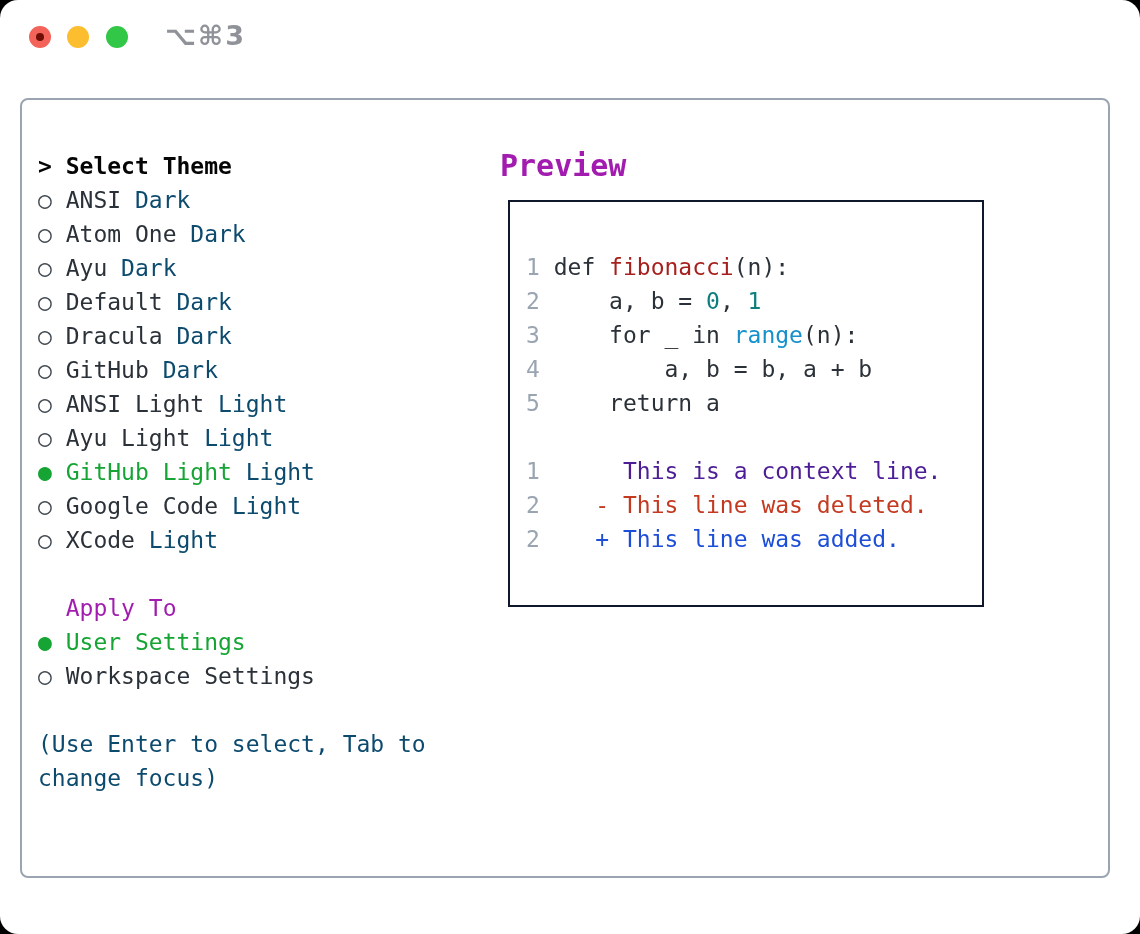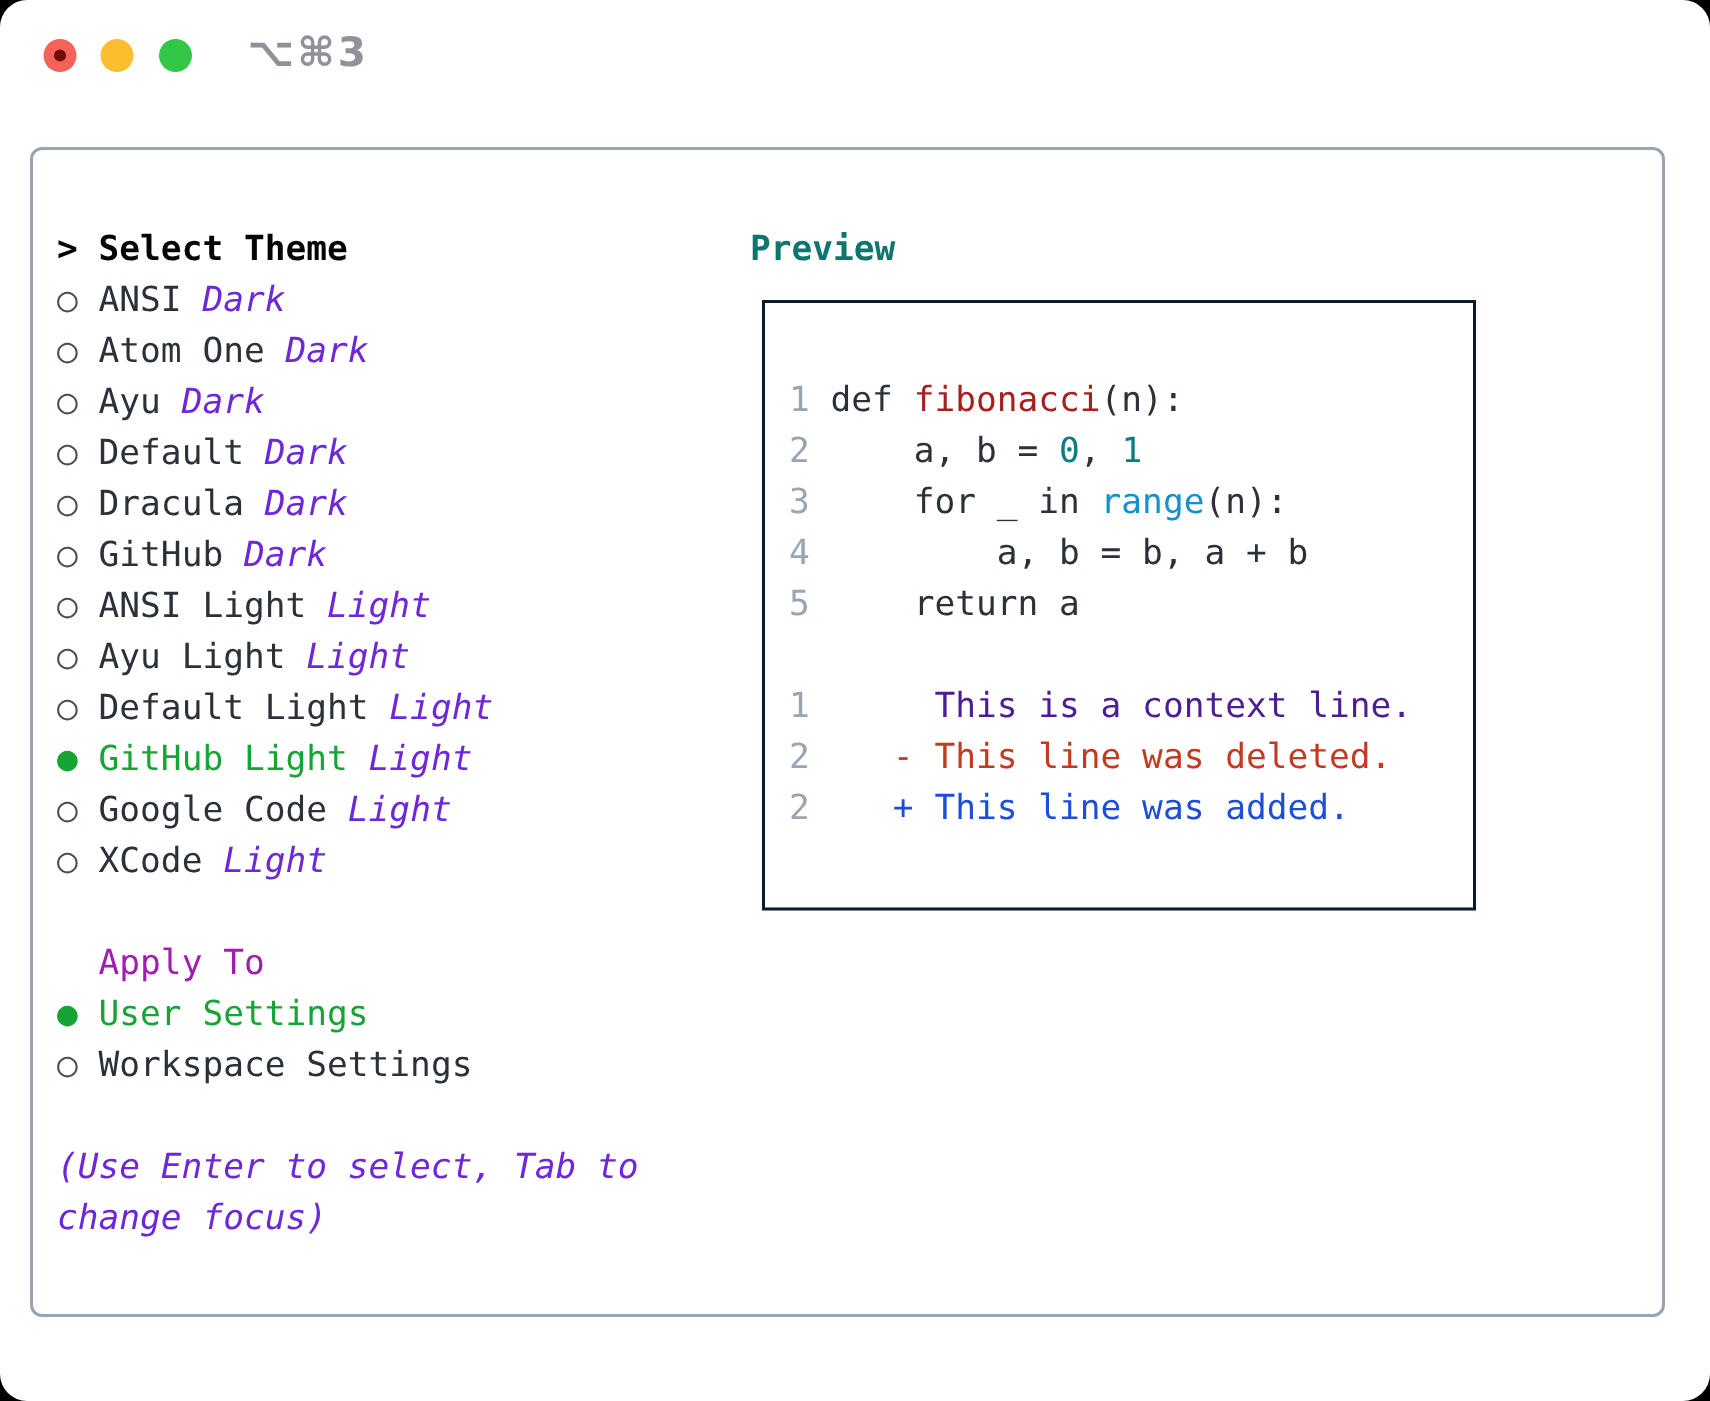--- a/index.html
+++ b/index.html
@@ -27,33 +27,33 @@
     position:absolute;left:20px;top:98px;width:1090px;height:780px;
     border:2px solid #9aa5b1;border-radius:8px;box-sizing:border-box;
     background:#ffffff;
   }
 
   .left-col{position:absolute;left:16px;top:49px;}
   .row{height:34px;line-height:34px;white-space:pre;font-size:23px;}
 
   .preview-title{
     position:absolute;left:478px;top:49px;height:34px;line-height:34px;
-    font-size:23px;font-weight:700;color:#0f766e;white-space:pre;
+    font-size:30px;font-weight:700;color:#a21caf;white-space:pre;
   }
   .preview-box{
     position:absolute;left:486px;top:100px;width:476px;height:407px;
     border:2px solid #0f172a;box-sizing:border-box;background:#ffffff;
     padding:48px 0 0 16px;overflow:hidden;
   }
 
   
   .c-cursor,.c-hdr{font-weight:700;color:#050505;}
   .c-subhdr{color:#a21caf;}
   .c-name,.c-pln{color:#2b3138;}
-  .c-muted{color:#6d28d9;font-style:italic;}
+  .c-muted{color:#0c4a6e;}
   .c-radio{color:#474e56;}
   .c-dot,.c-green{color:#16a534;}
   .c-ln{color:#9aa5b1;}
   .c-ctx{color:#4c1d95;}
   .c-fn{color:#a6211e;}
   .c-num{color:#0e7d80;}
   .c-builtin{color:#1590cb;}
   .c-del{color:#c43a21;margin-top:24px;}
   .c-add{color:#1d4ed8;}
 </style>
@@ -73,21 +73,20 @@
     <div class="left-col" id="left-col">
         <div class="row"><span class="c-cursor">&gt; </span><span class="c-hdr">Select Theme</span></div>
         <div class="row"><span class="c-radio">○ </span><span class="c-name">ANSI</span><span class="c-muted"> Dark</span></div>
         <div class="row"><span class="c-radio">○ </span><span class="c-name">Atom One</span><span class="c-muted"> Dark</span></div>
         <div class="row"><span class="c-radio">○ </span><span class="c-name">Ayu</span><span class="c-muted"> Dark</span></div>
         <div class="row"><span class="c-radio">○ </span><span class="c-name">Default</span><span class="c-muted"> Dark</span></div>
         <div class="row"><span class="c-radio">○ </span><span class="c-name">Dracula</span><span class="c-muted"> Dark</span></div>
         <div class="row"><span class="c-radio">○ </span><span class="c-name">GitHub</span><span class="c-muted"> Dark</span></div>
         <div class="row"><span class="c-radio">○ </span><span class="c-name">ANSI Light</span><span class="c-muted"> Light</span></div>
         <div class="row"><span class="c-radio">○ </span><span class="c-name">Ayu Light</span><span class="c-muted"> Light</span></div>
-        <div class="row"><span class="c-radio">○ </span><span class="c-name">Default Light</span><span class="c-muted"> Light</span></div>
         <div class="row"><span class="c-dot">● </span><span class="c-green">GitHub Light</span><span class="c-muted"> Light</span></div>
         <div class="row"><span class="c-radio">○ </span><span class="c-name">Google Code</span><span class="c-muted"> Light</span></div>
         <div class="row"><span class="c-radio">○ </span><span class="c-name">XCode</span><span class="c-muted"> Light</span></div>
         <div class="row"></div>
         <div class="row"><span class="c-pln">  </span><span class="c-subhdr">Apply To</span></div>
         <div class="row"><span class="c-dot">● </span><span class="c-green">User Settings</span></div>
         <div class="row"><span class="c-radio">○ </span><span class="c-name">Workspace Settings</span></div>
         <div class="row"></div>
         <div class="row"><span class="c-muted">(Use Enter to select, Tab to</span></div>
         <div class="row"><span class="c-muted">change focus)</span></div>

